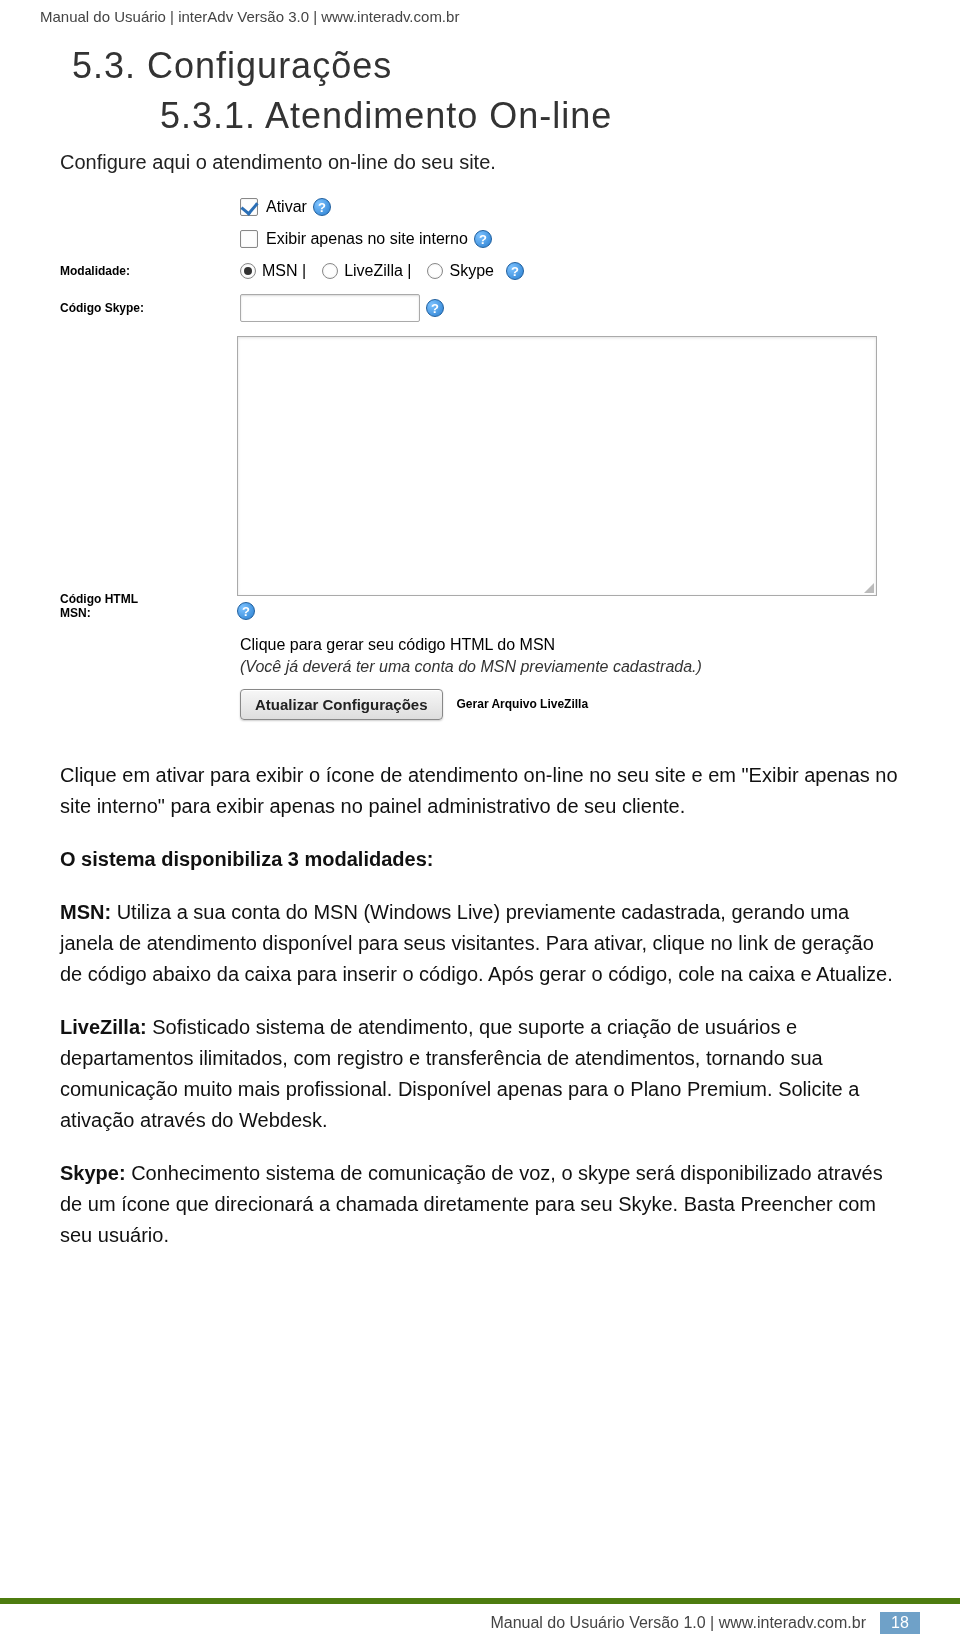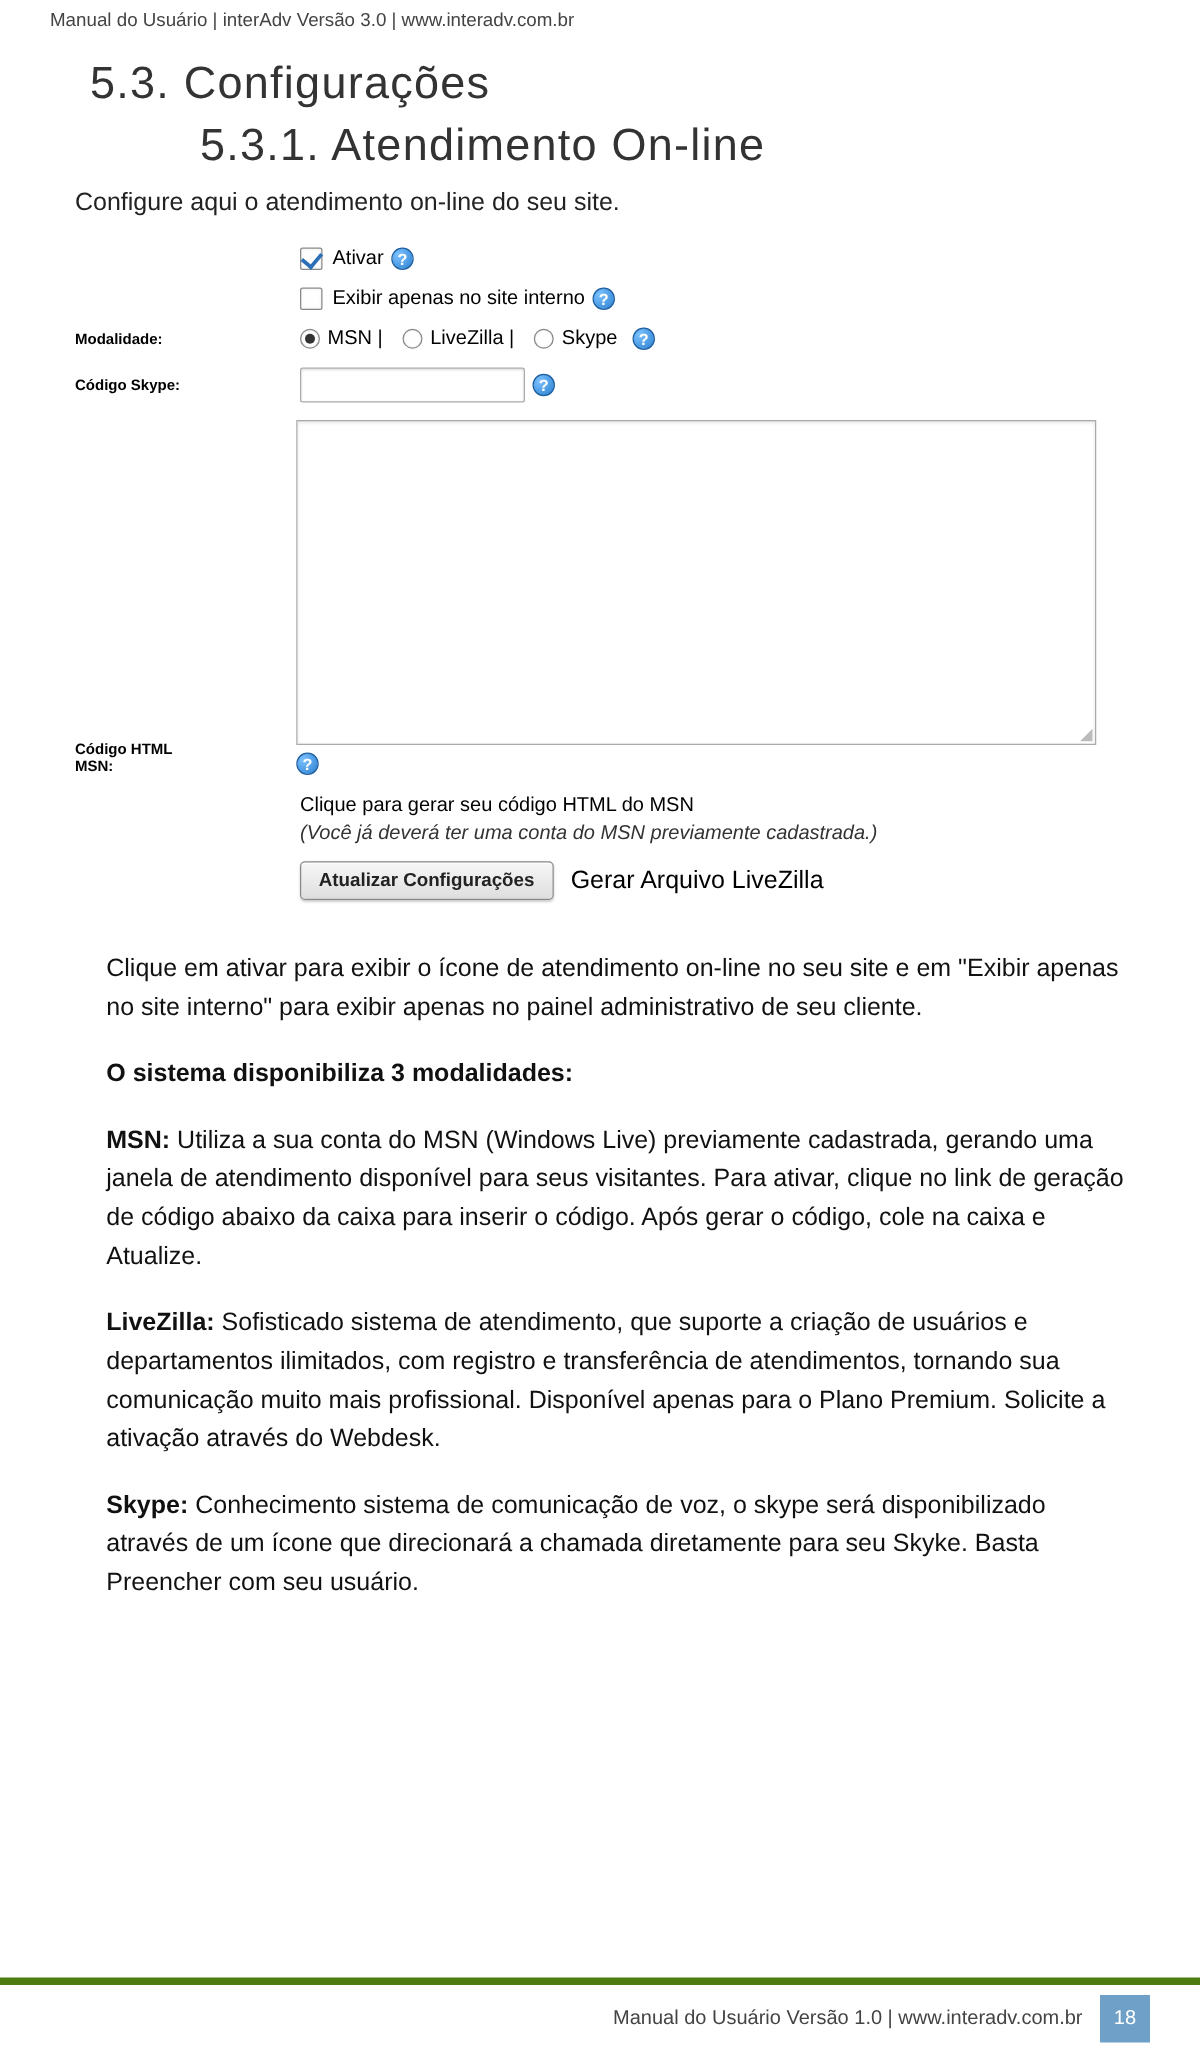--- a/index.html
+++ b/index.html
@@ -159,51 +159,51 @@
     padding: 6px 14px;
     background: linear-gradient(#f7f7f7, #dedede);
     border: 1px solid #888;
     border-radius: 4px;
     font-size: 15px;
     font-weight: 700;
     color: #222;
     box-shadow: 0 1px 0 #fff inset, 0 1px 2px rgba(0,0,0,0.2);
   }
   .link-bold {
-    font-weight: 400;
-    font-size: 20px;
+    font-weight: 700;
+    font-size: 12px;
   }
   
   .body-text {
     font-size: 20px;
     line-height: 1.55;
     color: #111;
     margin-top: 40px;
   }
-  .body-text p { margin-bottom: 22px; margin-left: 25px; }
+  .body-text p { margin-bottom: 22px; }
   .body-text .label-strong { font-weight: 700; }
   .footer {
     position: absolute;
     bottom: 14px;
     left: 0;
     right: 0;
     border-top: 6px solid #4d7c0f;
     display: flex;
     justify-content: flex-end;
     align-items: center;
     padding: 8px 40px 0 40px;
     font-size: 16px;
     color: #444;
     gap: 14px;
   }
   .footer .pagebox {
     background: #6fa1c8;
     color: #fff;
     width: 40px;
-    height: 38px;
+    height: 22px;
     display: flex;
     align-items: center;
     justify-content: center;
     font-size: 16px;
   }
   .bold { font-weight: 700; }
 </style>
 </head>
 <body>
 

